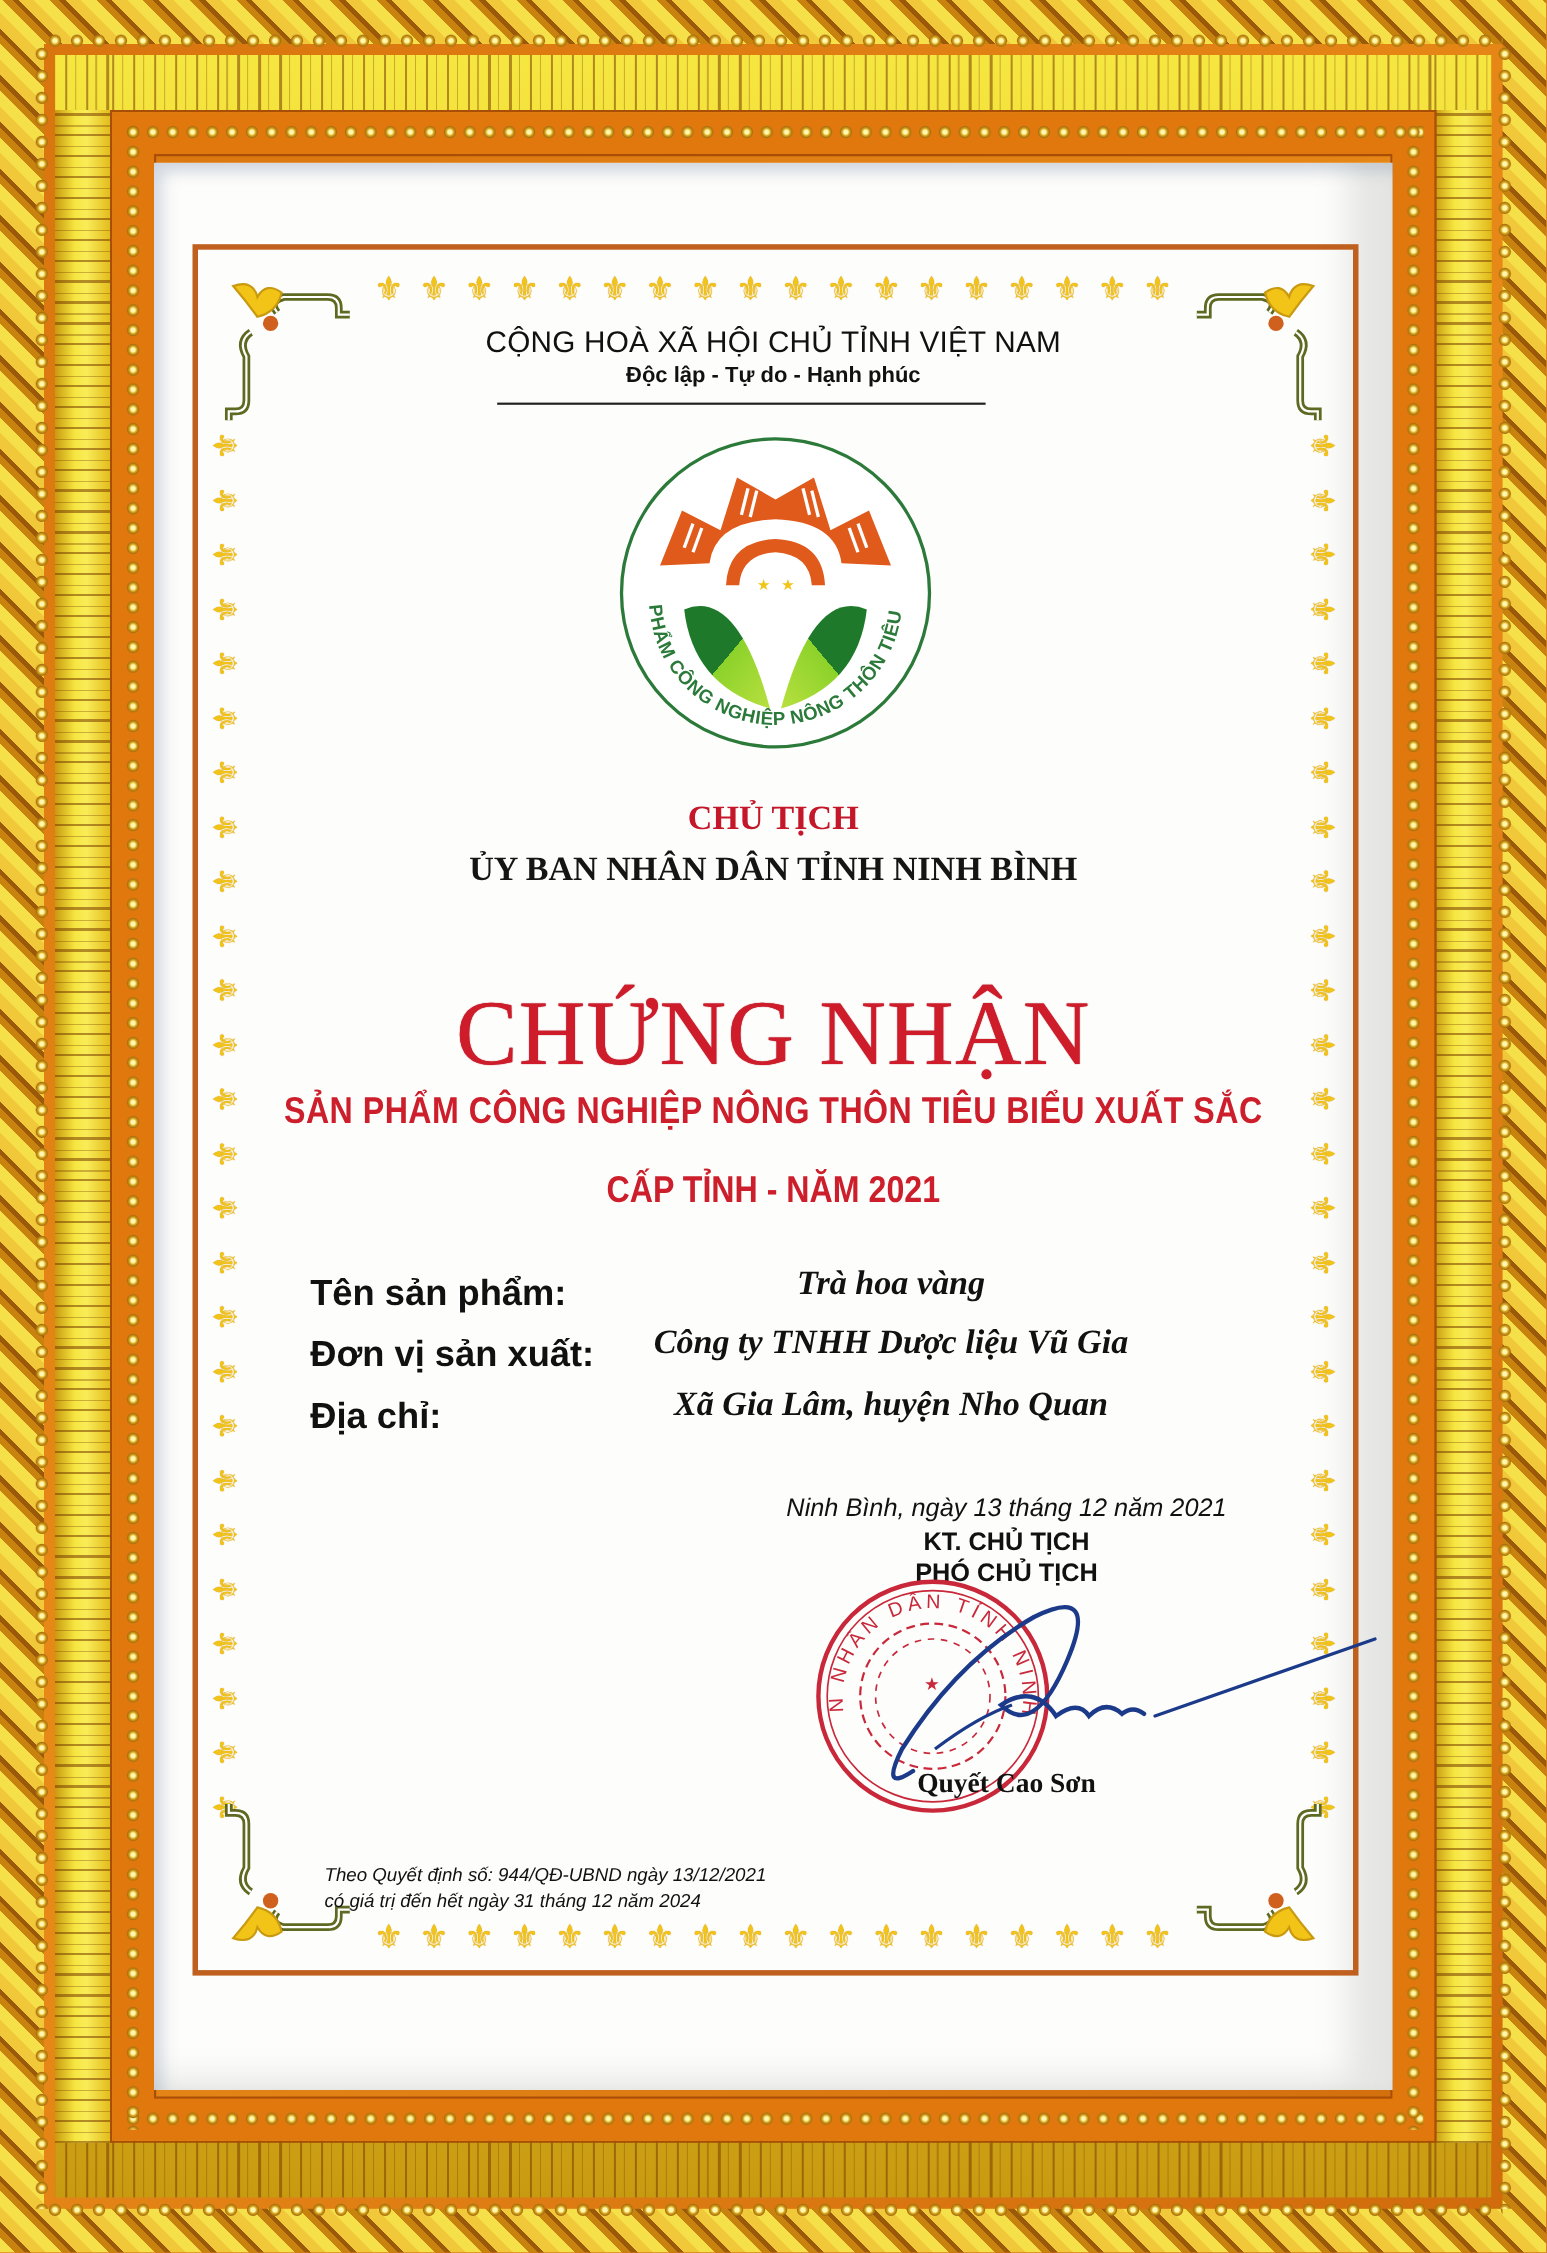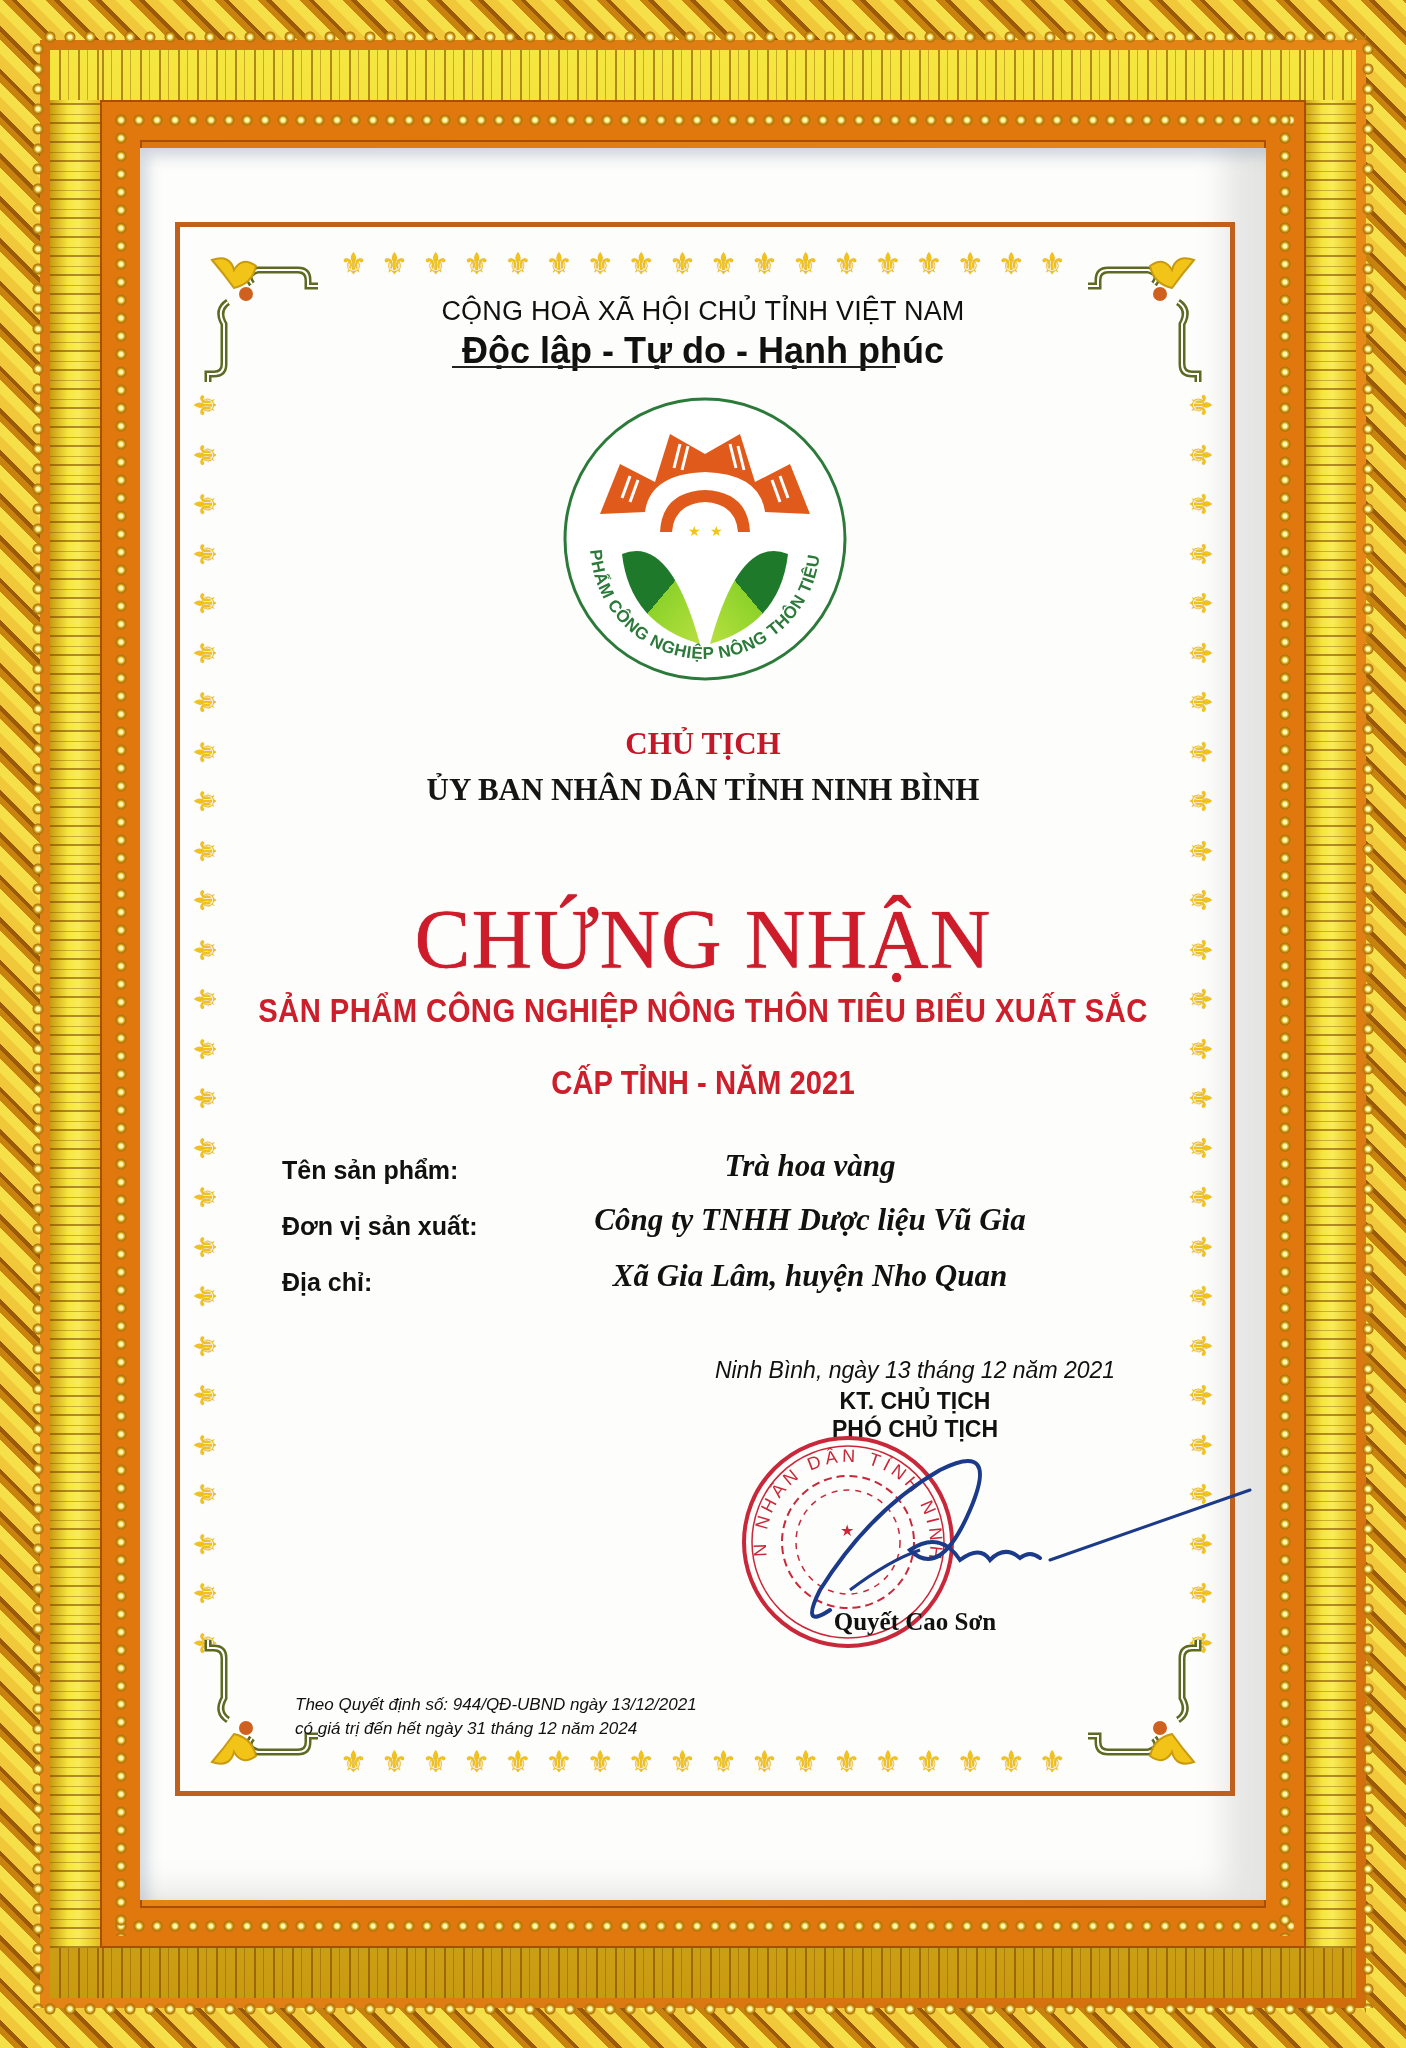--- a/index.html
+++ b/index.html
@@ -94,21 +94,21 @@
     .corner.bl { left: 190px; top: 1636px; transform: scaleY(-1); }
     .corner.br { left: 1066px; top: 1636px; transform: scale(-1,-1); }
 
     
     .txt { position: absolute; left: 0; width: 1406px; text-align: center; }
     .nation {
       top: 296px; font-size: 27px; color: #111; letter-spacing: .2px;
       font-family: "Liberation Sans", sans-serif;
     }
     .motto {
-      top: 330px; font-size: 36px; font-weight: bold; color: #111;
+      top: 330px; font-size: 20px; font-weight: bold; color: #111;
       font-family: "Liberation Sans", sans-serif;
     }
     .motto-rule {
       position: absolute; left: 452px; top: 366px; width: 444px; height: 2px; background: #222;
     }
     .logo {
       position: absolute; left: 560px; top: 394px; width: 290px; height: 290px;
     }
     .title-small {
       top: 726px; font-size: 31px; font-weight: bold; color: #c4182a;
@@ -130,21 +130,21 @@
       transform: scaleX(.86); transform-origin: 50% 0;
       letter-spacing: .5px;
     }
     .subtitle2 {
       top: 1063px; font-size: 34px; font-weight: bold; color: #cd1e2c;
       font-family: "Liberation Sans", sans-serif;
       transform: scaleX(.86); transform-origin: 50% 0;
     }
 
     .field-label {
-      position: absolute; left: 282px; font-size: 25px; font-weight: bold; color: #111;
+      position: absolute; left: 282px; font-size: 33px; font-weight: bold; color: #111;
       font-family: "Liberation Sans", sans-serif;
     }
     .field-value {
       position: absolute; left: 500px; width: 620px; text-align: center;
       font-size: 31px; font-style: italic; font-weight: bold; color: #111;
       font-family: "Liberation Serif", serif;
     }
     .r1 { top: 1156px; } .v1 { top: 1148px; }
     .r2 { top: 1212px; } .v2 { top: 1202px; }
     .r3 { top: 1268px; } .v3 { top: 1258px; }

